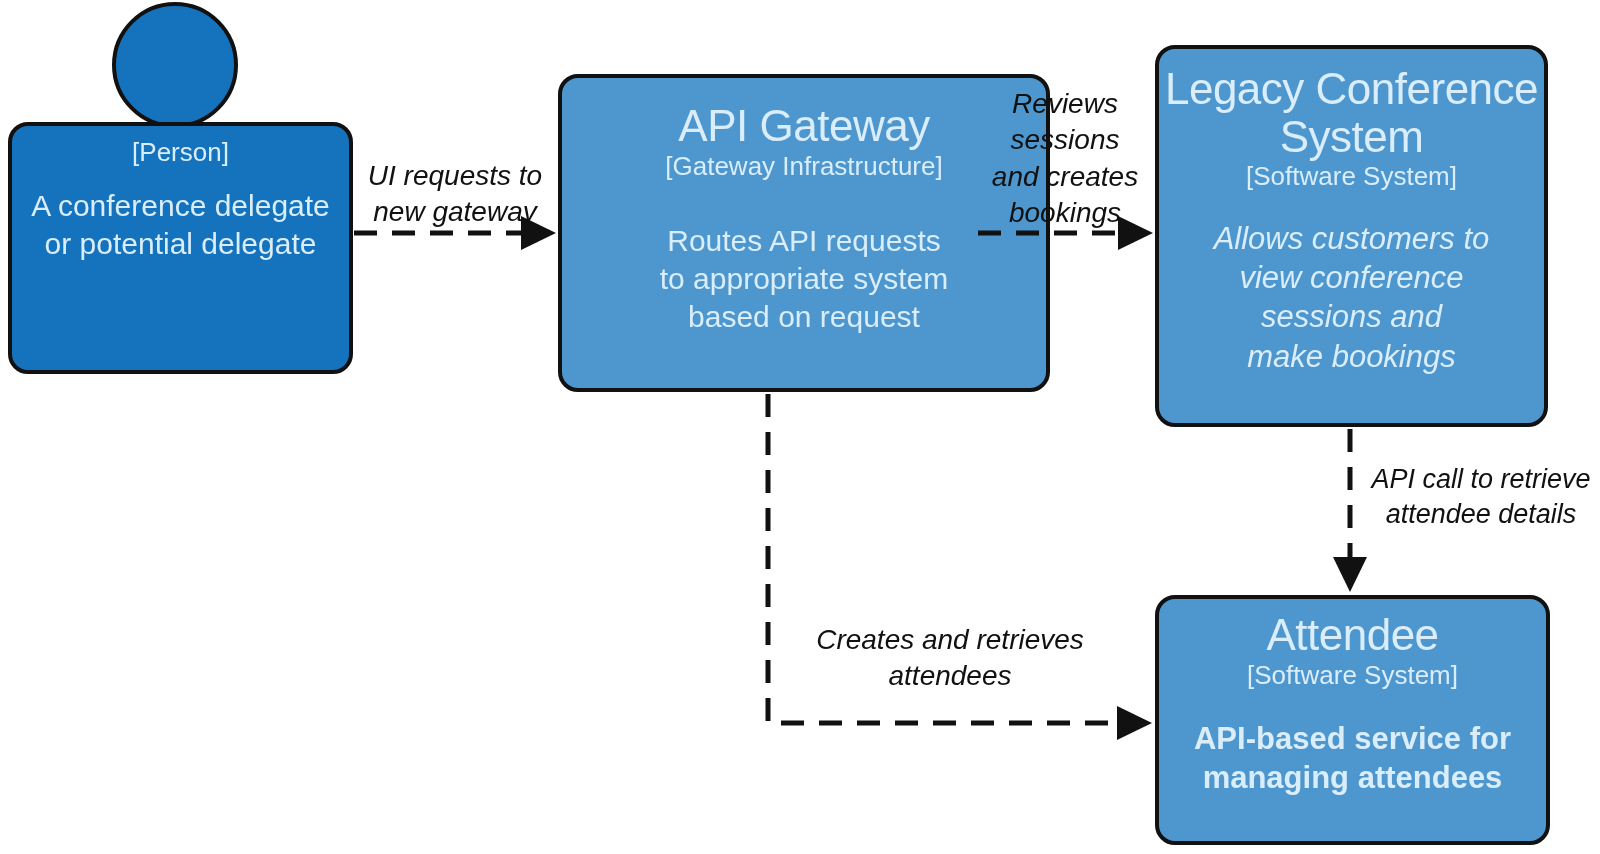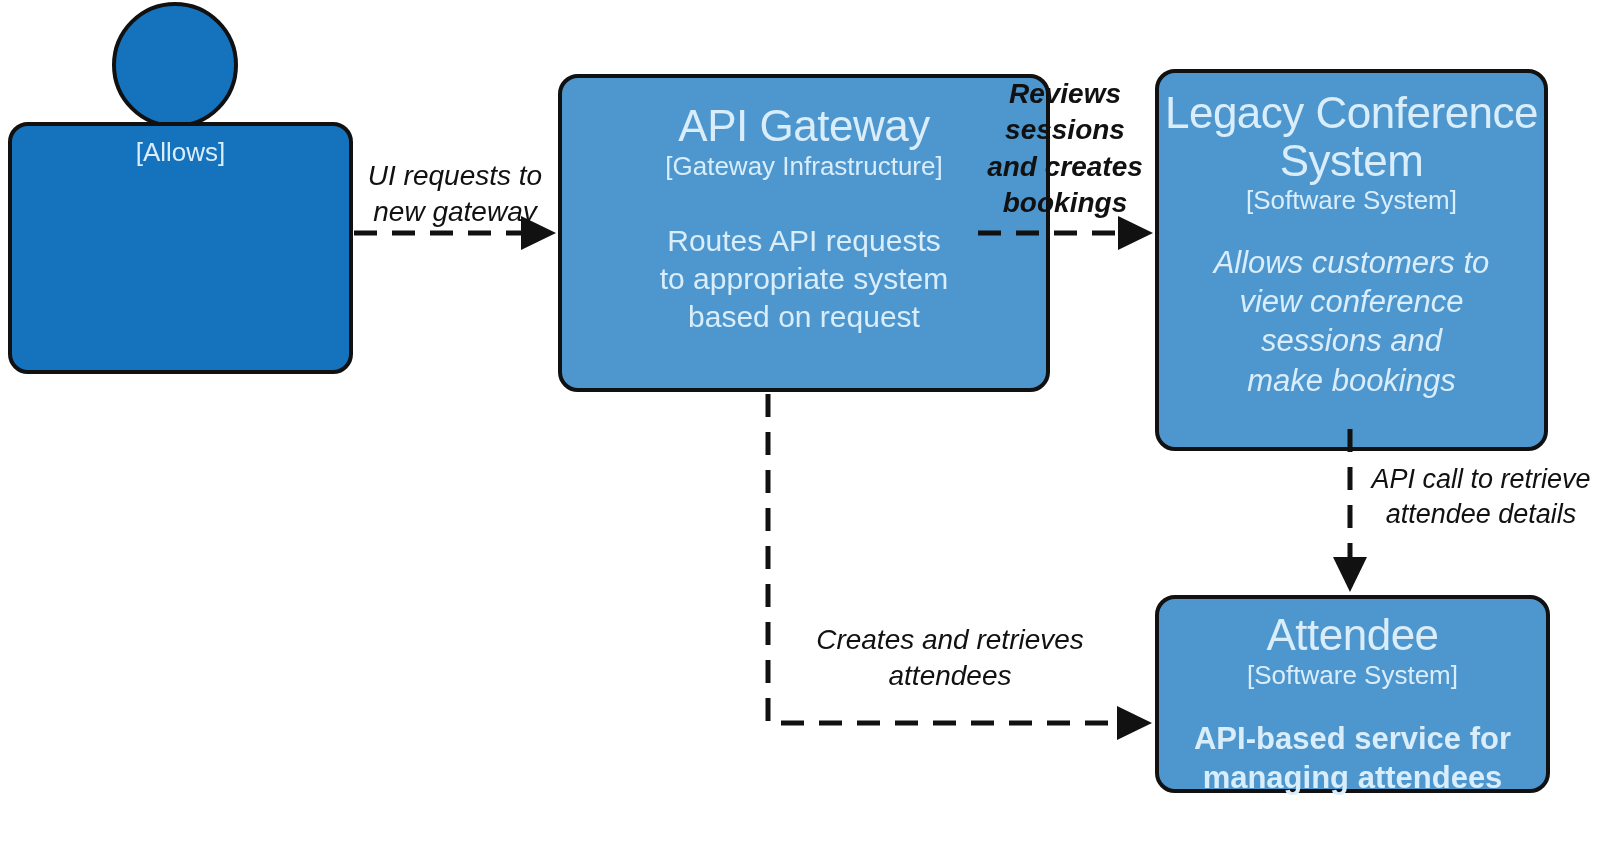--- a/index.html
+++ b/index.html
@@ -29,38 +29,40 @@
   .edge-label{
     position:absolute;z-index:4;color:#111111;
     font-style:italic;font-size:28px;line-height:1.3;
     text-align:center;white-space:pre-line;
   }
   
   #node-customer{left:8px;top:122px;width:345px;height:252px;padding-top:10px;}
   #node-customer .node-desc{margin-top:18px;}
   #node-api-gateway{left:558px;top:74px;width:492px;height:318px;padding-top:24px;}
   #node-api-gateway .node-desc{margin-top:40px;}
-  #node-legacy{left:1155px;top:45px;width:393px;height:382px;padding-top:16px;margin-top:24px;}
+  #node-legacy{left:1155px;top:45px;width:393px;height:382px;padding-top:16px;}
   #node-legacy .node-desc{margin-top:26px;font-size:31px;font-style:italic;}
-  #node-attendee{left:1155px;top:595px;width:395px;height:198px;padding-top:12px;}
+  #node-attendee{left:1155px;top:595px;width:395px;height:250px;padding-top:12px;}
   #node-attendee .node-desc{margin-top:28px;font-size:31px;font-weight:bold;}
   #label-customer-gateway{left:340px;top:158px;width:230px;}
-  #label-gateway-legacy{left:972px;top:76px;width:186px;font-weight:bold;}
+  #label-gateway-legacy{left:972px;top:86px;width:186px;}
   #label-legacy-attendee{left:1362px;top:462px;width:238px;font-size:27px;}
   #label-gateway-attendee{left:790px;top:622px;width:320px;}
 </style>
 </head>
 <body>
 
 <div class="canvas">
 
   <div class="person-head"></div>
 
   <div class="node person" id="node-customer">
-    <div class="node-subtitle">[Allows]</div>
+    <div class="node-subtitle">[Person]</div>
+    <div class="node-desc">A conference delegate
+or potential delegate</div>
   </div>
 
   <div class="node system" id="node-api-gateway">
     <div class="node-title">API Gateway</div>
     <div class="node-subtitle">[Gateway Infrastructure]</div>
     <div class="node-desc">Routes API requests
 to appropriate system
 based on request</div>
   </div>
 

